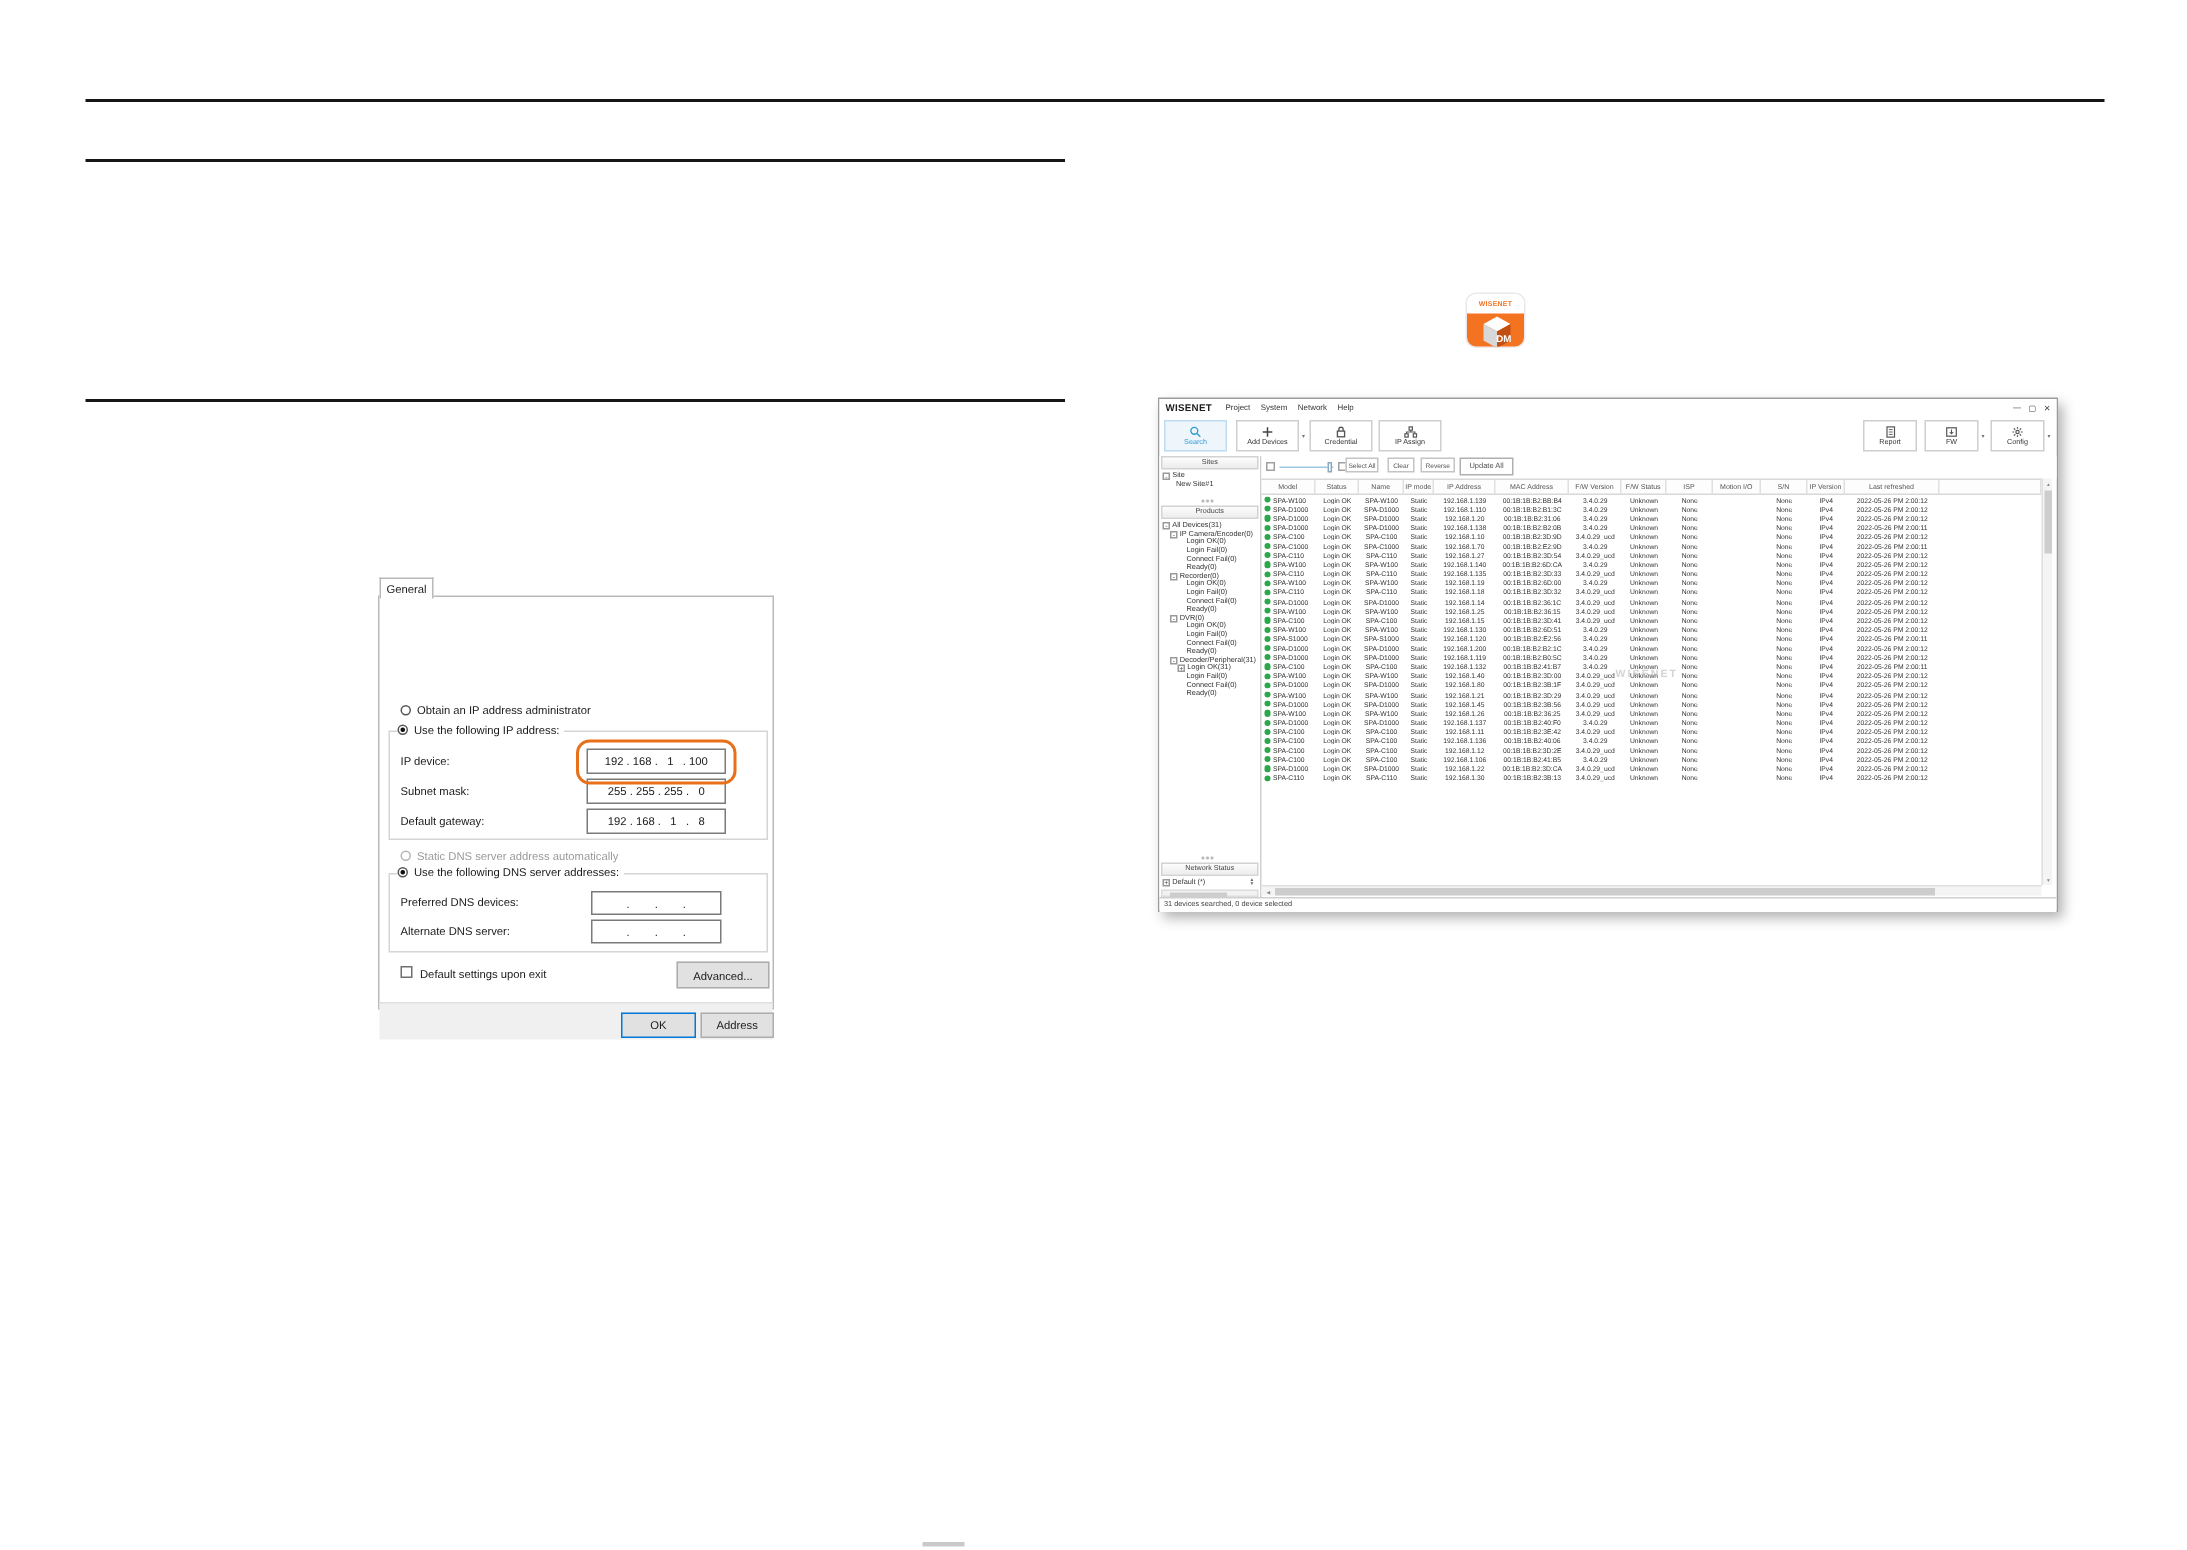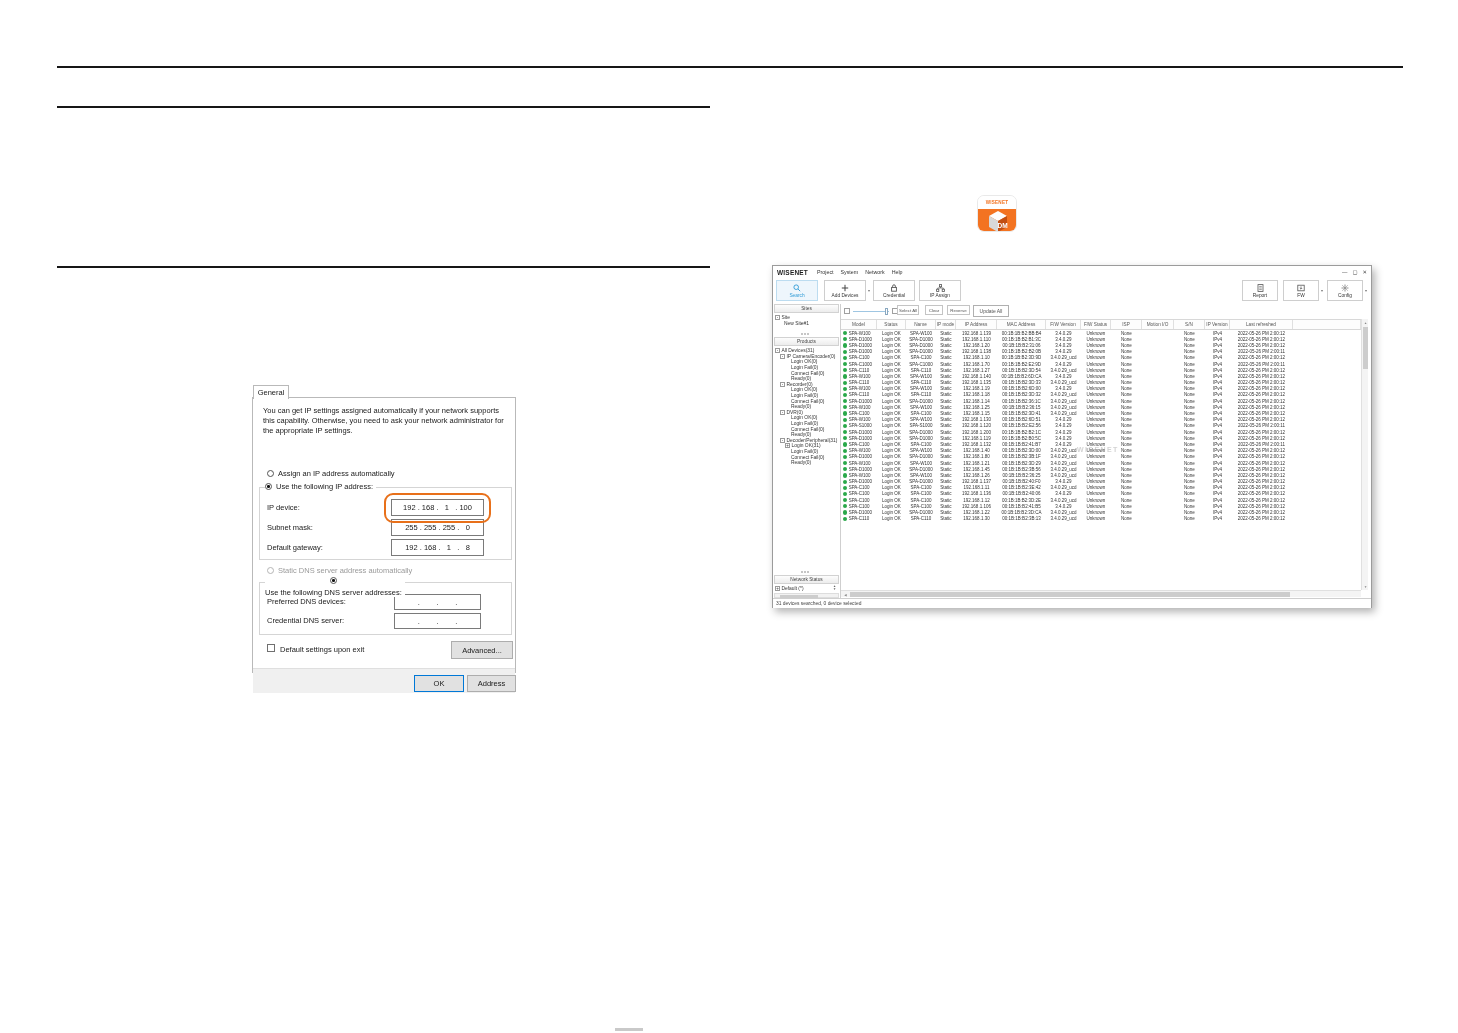--- a/index.html
+++ b/index.html
@@ -88,25 +88,24 @@
 
 <div class="page">
   <div class="rule rule-top"></div>
   <div class="rule rule-2"></div>
   <div class="rule rule-3"></div>
   <div class="footer-mark"></div>
 
   <div class="dialog">
     <div class="dlg-tab">General</div>
     <div class="dlg-body">
-      <div class="dlg-intro">You can get IP settings assigned automatically if your network supports this capability. Otherwise, you need to ask your network administrator for the appropriate IP settings.</div>
 
       <div class="radio-row" style="left:14px;top:71px;">
         <span class="radio"></span>
-        <span>Assign an IP address automatically</span>
+        <span>Obtain an IP address administrator</span>
       </div>
 
       <div class="groupbox" style="left:6px;top:89px;width:251px;height:71px;"></div>
       <div class="radio-row onbox" style="left:12px;top:84px;">
         <span class="radio sel"></span>
         <span>Use the following IP address:</span>
       </div>
 
       <div class="fld-label" style="left:14px;top:105px;">IP device:</div>
       <div class="fld-input" style="left:138px;top:101px;width:91px;height:15px;">192 . 168 .   1   . 100</div>
@@ -117,29 +116,29 @@
 
       <div class="fld-label" style="left:14px;top:145px;">Default gateway:</div>
       <div class="fld-input" style="left:138px;top:141px;width:91px;height:15px;">192 . 168 .   1   .   8</div>
 
       <div class="radio-row" style="left:14px;top:168px;">
         <span class="radio dis"></span>
         <span class="dis-txt">Static DNS server address automatically</span>
       </div>
 
       <div class="groupbox" style="left:6px;top:184px;width:251px;height:51px;"></div>
-      <div class="radio-row onbox" style="left:12px;top:179px;flex-direction:column;">
+      <div class="radio-row onbox" style="left:12px;top:179px;">
         <span class="radio sel"></span>
         <span>Use the following DNS server addresses:</span>
       </div>
 
       <div class="fld-label" style="left:14px;top:199px;">Preferred DNS devices:</div>
       <div class="fld-input" style="left:141px;top:196px;width:85px;height:14px;">  .        .        .  </div>
 
-      <div class="fld-label" style="left:14px;top:218px;">Credential DNS server:</div>
+      <div class="fld-label" style="left:14px;top:218px;">Alternate DNS server:</div>
       <div class="fld-input" style="left:141px;top:215px;width:85px;height:14px;">  .        .        .  </div>
 
       <span class="chk" style="left:14px;top:246px;"></span>
       <div class="fld-label" style="left:27px;top:247px;">Default settings upon exit</div>
       <div class="btn-dlg" style="left:198px;top:243px;width:60px;height:16px;">Advanced...</div>
 
       <div class="dlg-footer"></div>
       <div class="btn-dlg default" style="left:161px;top:277px;width:48px;height:15px;">OK</div>
       <div class="btn-dlg" style="left:214px;top:277px;width:47px;height:15px;">Address</div>
     </div>

